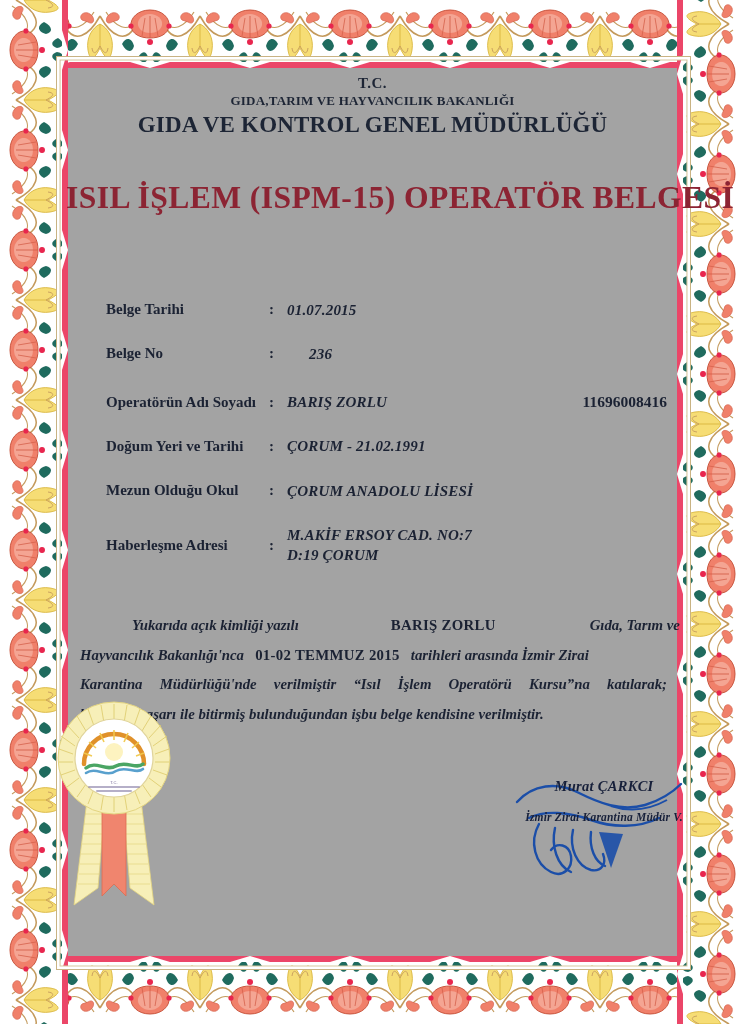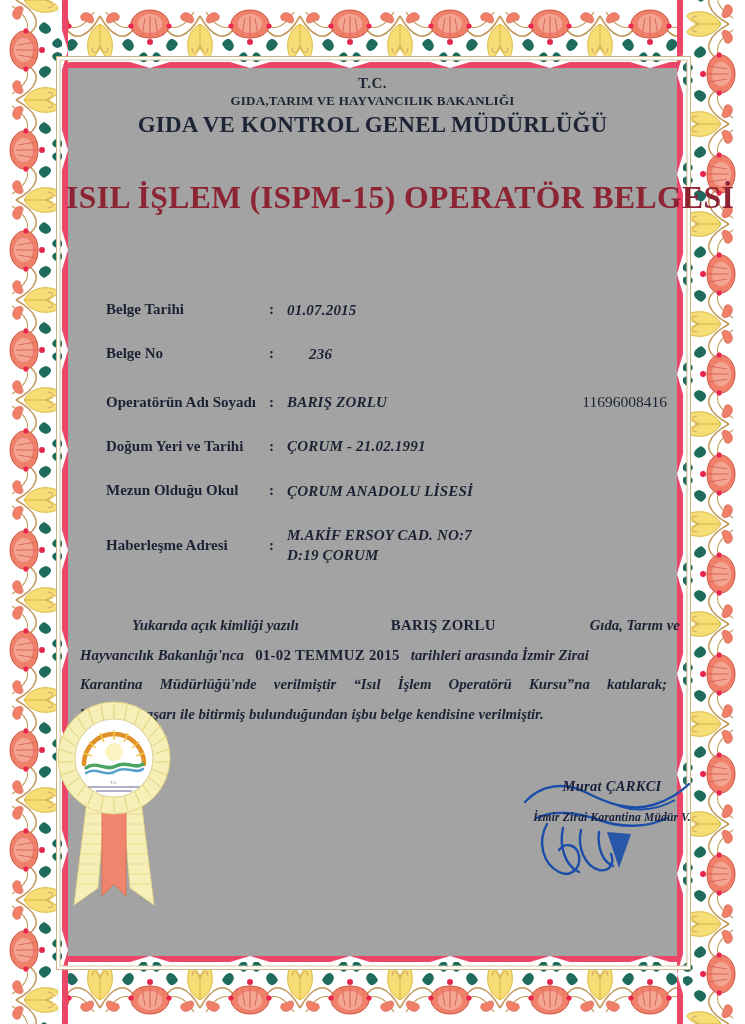--- a/index.html
+++ b/index.html
@@ -121,21 +121,21 @@
     font-weight: bold;
     letter-spacing: 0.2px;
     white-space: pre-line;
     line-height: 1.35;
     font-style: italic;
   }
   .field-value.indent-sm { padding-left: 22px; }
   .field-extra {
     margin-left: auto;
     font-size: 15.5px;
-    font-weight: normal;
+    font-weight: bold;
     padding-right: 6px;
     white-space: nowrap;
   }
 
   
   .body-text {
     margin-top: 46px;
     font-size: 14.8px;
     font-style: italic;
     font-weight: bold;
@@ -170,21 +170,21 @@
     position: absolute;
     left: 44px;
     top: 700px;
     width: 140px;
     height: 215px;
   }
 
   
   .signature-block {
     position: absolute;
-    right: 8px;
+    right: 16px;
     top: 778px;
     width: 250px;
     text-align: center;
   }
   .sig-scribble {
     position: absolute;
     left: 20px; top: -6px;
     width: 210px; height: 110px;
     pointer-events: none;
   }

